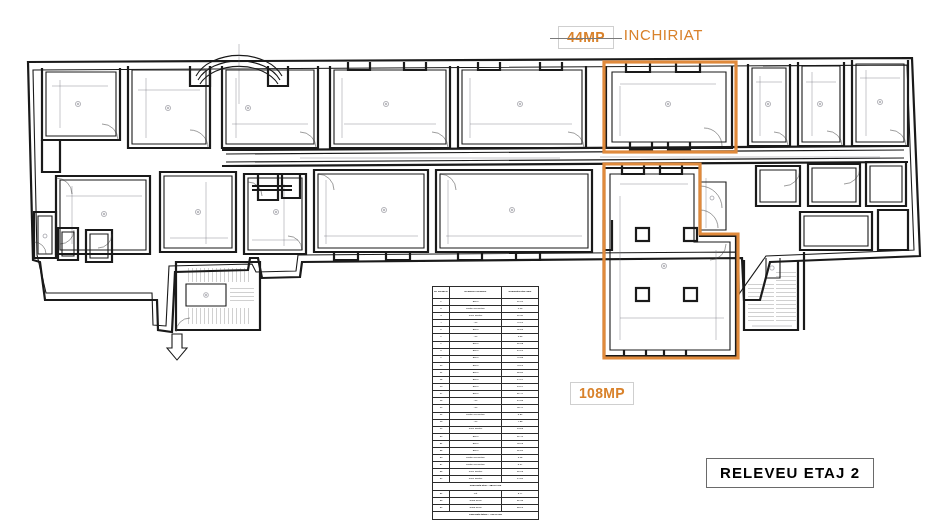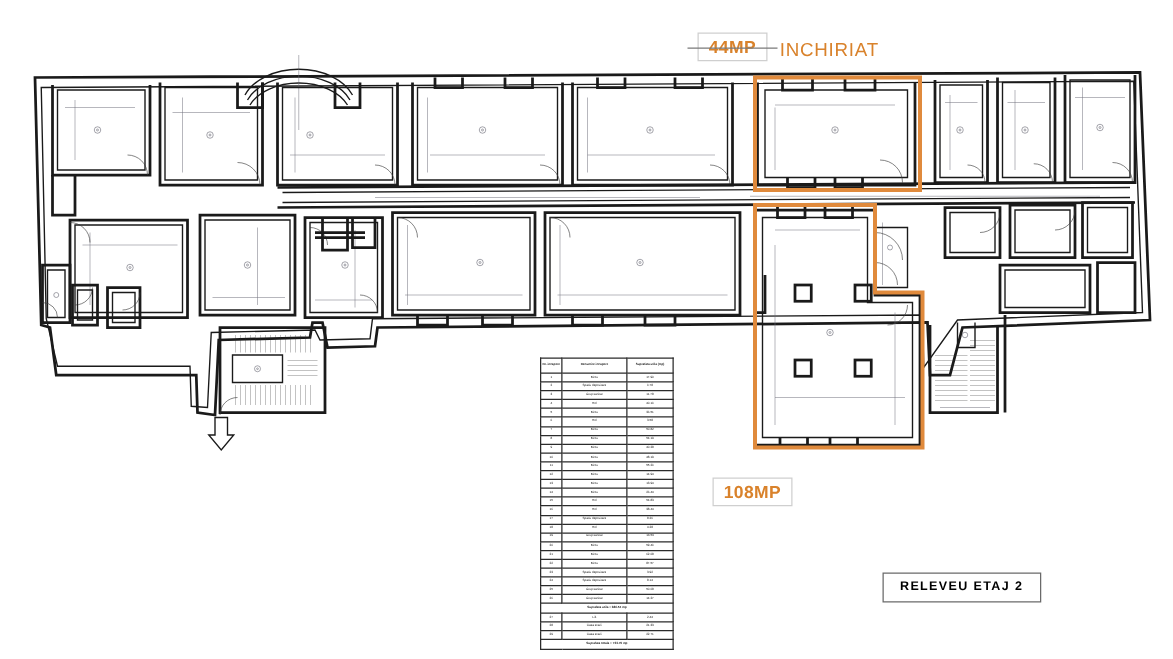--- a/index.html
+++ b/index.html
@@ -5,21 +5,21 @@
   html,body{margin:0;padding:0;background:#fff;}
   body{
     width:938px;height:527px;overflow:hidden;position:relative;
     font-family:"Liberation Sans",sans-serif;
     color:#111;
   }
   #sheet{position:absolute;inset:0;background:#ffffff;}
 
   
   .tag{
-    position:absolute;display:flex;align-items:flex-end;gap:10px;padding-left:22px;
+    position:absolute;display:flex;align-items:flex-start;gap:10px;padding-left:22px;
   }
   .tag-box{
     border:1px solid #cfcfcf;background:#fff;
     padding:2px 8px 3px 8px;
     font-weight:bold;font-size:14px;letter-spacing:.3px;
     color:#d9822b;position:relative;white-space:nowrap;
   }
   .tag-box.struck::after{
     content:"";position:absolute;left:-9px;right:-9px;top:52%;
     height:1px;background:#7a7a7a;
@@ -30,21 +30,21 @@
   }
   #tag-44{left:536px;top:26px;}
   #tag-108{left:548px;top:382px;}
 
   #titleblock{
     position:absolute;left:706px;top:458px;
     border:1.6px solid #6a6a6a;background:#fff;
     padding:5px 13px 6px 13px;
   }
   #titleblock .t{
-    font-weight:bold;font-size:10px;letter-spacing:1.1px;color:#000;
+    font-weight:bold;font-size:15px;letter-spacing:1.1px;color:#000;
     white-space:nowrap;
   }
 
   
   #schedule{
     position:absolute;left:432px;top:286px;width:106px;
     border-collapse:collapse;background:#fff;
     font-size:2.45px;line-height:1.08;color:#1a1a1a;
     table-layout:fixed;
   }

